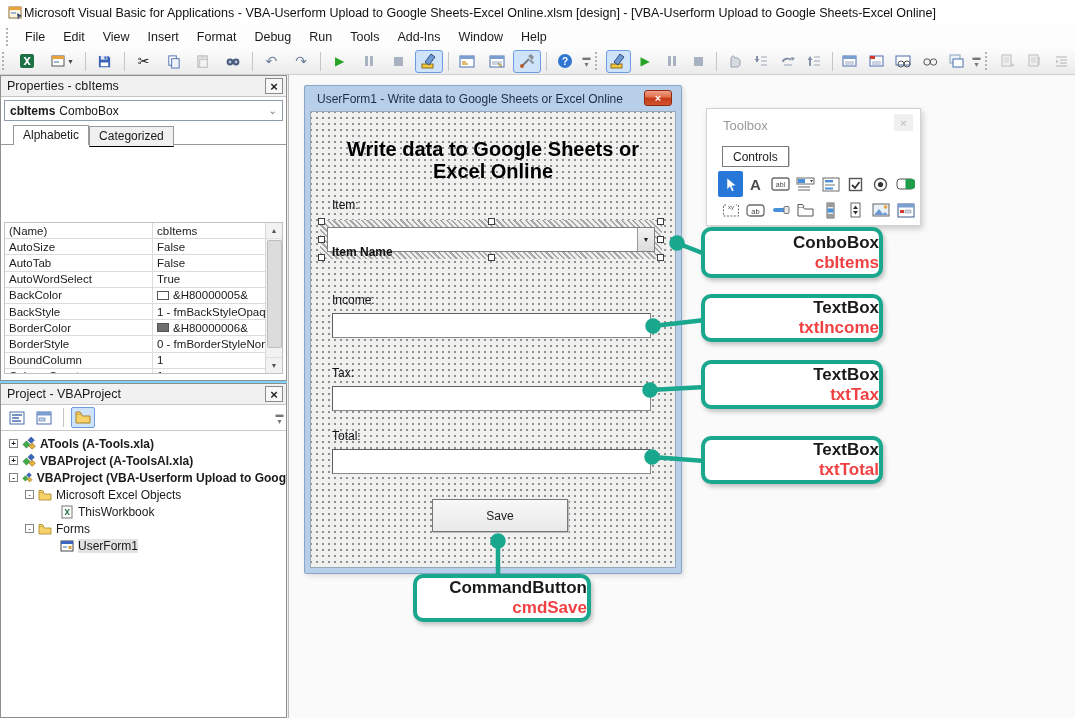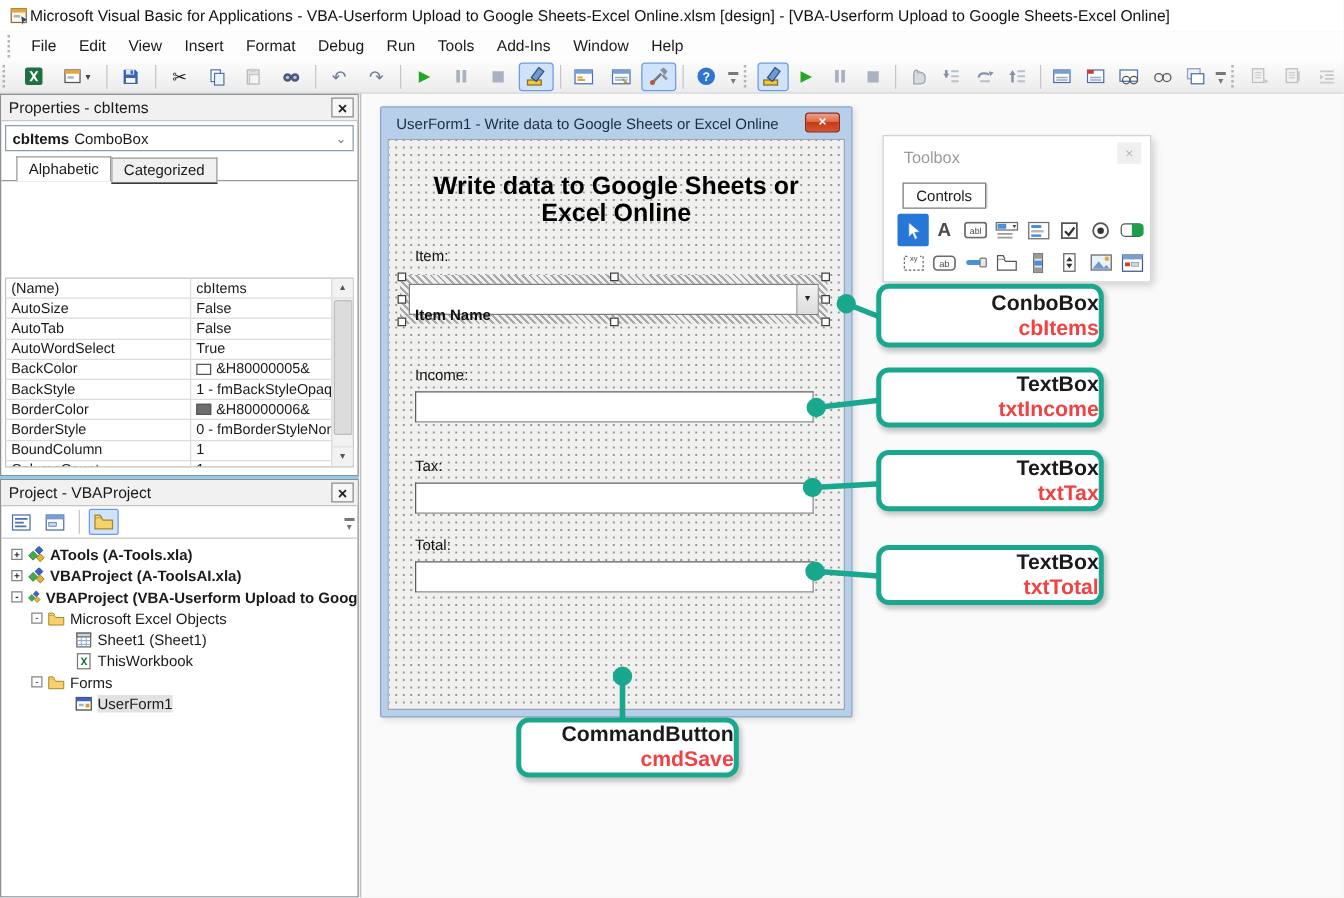--- a/index.html
+++ b/index.html
@@ -465,29 +465,20 @@
         <span class="expbox">-</span>
         <svg width="14" height="12" viewBox="0 0 14 12">
             <path d="M1 3h4l1.5 2H13v6H1z" fill="#f7d26a" stroke="#a8842a" stroke-width=".8"></path>
             <path d="M1 3V1.5h3.5L6 3" fill="#f7d26a" stroke="#a8842a" stroke-width=".8"></path>
           </svg>
         <span class="tlabel">Microsoft Excel Objects</span>
       </div>
       <div class="trow" style="padding-left:46px">
         <span class="expspace"></span>
         <svg width="14" height="14" viewBox="0 0 14 14">
-            <rect x="1.5" y="1.5" width="11" height="11" fill="#fff" stroke="#666"></rect>
-            <rect x="1.5" y="1.5" width="11" height="3" fill="#c9d6ea" stroke="#666"></rect>
-            <path d="M1.5 7.5h11M1.5 10.5h11M5 4.5v8M9 4.5v8" stroke="#8aa5c8" stroke-width=".8"></path>
-          </svg>
-        <span class="tlabel">Sheet1 (Sheet1)</span>
-      </div>
-      <div class="trow" style="padding-left:46px">
-        <span class="expspace"></span>
-        <svg width="14" height="14" viewBox="0 0 14 14">
             <rect x="2" y="1" width="10" height="12" fill="#fff" stroke="#777"></rect>
             <path d="M4.5 4l2 3-2 3h1.4l1.3-2 1.3 2h1.4l-2-3 2-3H8.5L7.2 6 5.9 4z" fill="#1e7145"></path>
           </svg>
         <span class="tlabel">ThisWorkbook</span>
       </div>
       <div class="trow" style="padding-left:24px">
         <span class="expbox">-</span>
         <svg width="14" height="12" viewBox="0 0 14 12">
             <path d="M1 3h4l1.5 2H13v6H1z" fill="#f7d26a" stroke="#a8842a" stroke-width=".8"></path>
             <path d="M1 3V1.5h3.5L6 3" fill="#f7d26a" stroke="#a8842a" stroke-width=".8"></path>
@@ -536,20 +527,23 @@
 
       <span class="flabel" style="left:21px;top:181px">Income:</span>
       <div class="ftext" style="top:201px"></div>
 
       <span class="flabel" style="left:21px;top:254px">Tax:</span>
       <div class="ftext" style="top:274px"></div>
 
       <span class="flabel" style="left:21px;top:317px">Total:</span>
       <div class="ftext" style="top:337px"></div>
 
+      <div class="savebtn">
+          <span>Save</span>
+        </div>
     </div>
   </div>
 
   <div class="toolbox">
     <span class="tbx-title">Toolbox</span>
     <span class="tbx-close">×</span>
     <span class="tbx-tab">Controls</span>
     <div class="tbx-grid">
       <span class="ticon selected">
           <svg width="16" height="16" viewBox="0 0 16 16">

